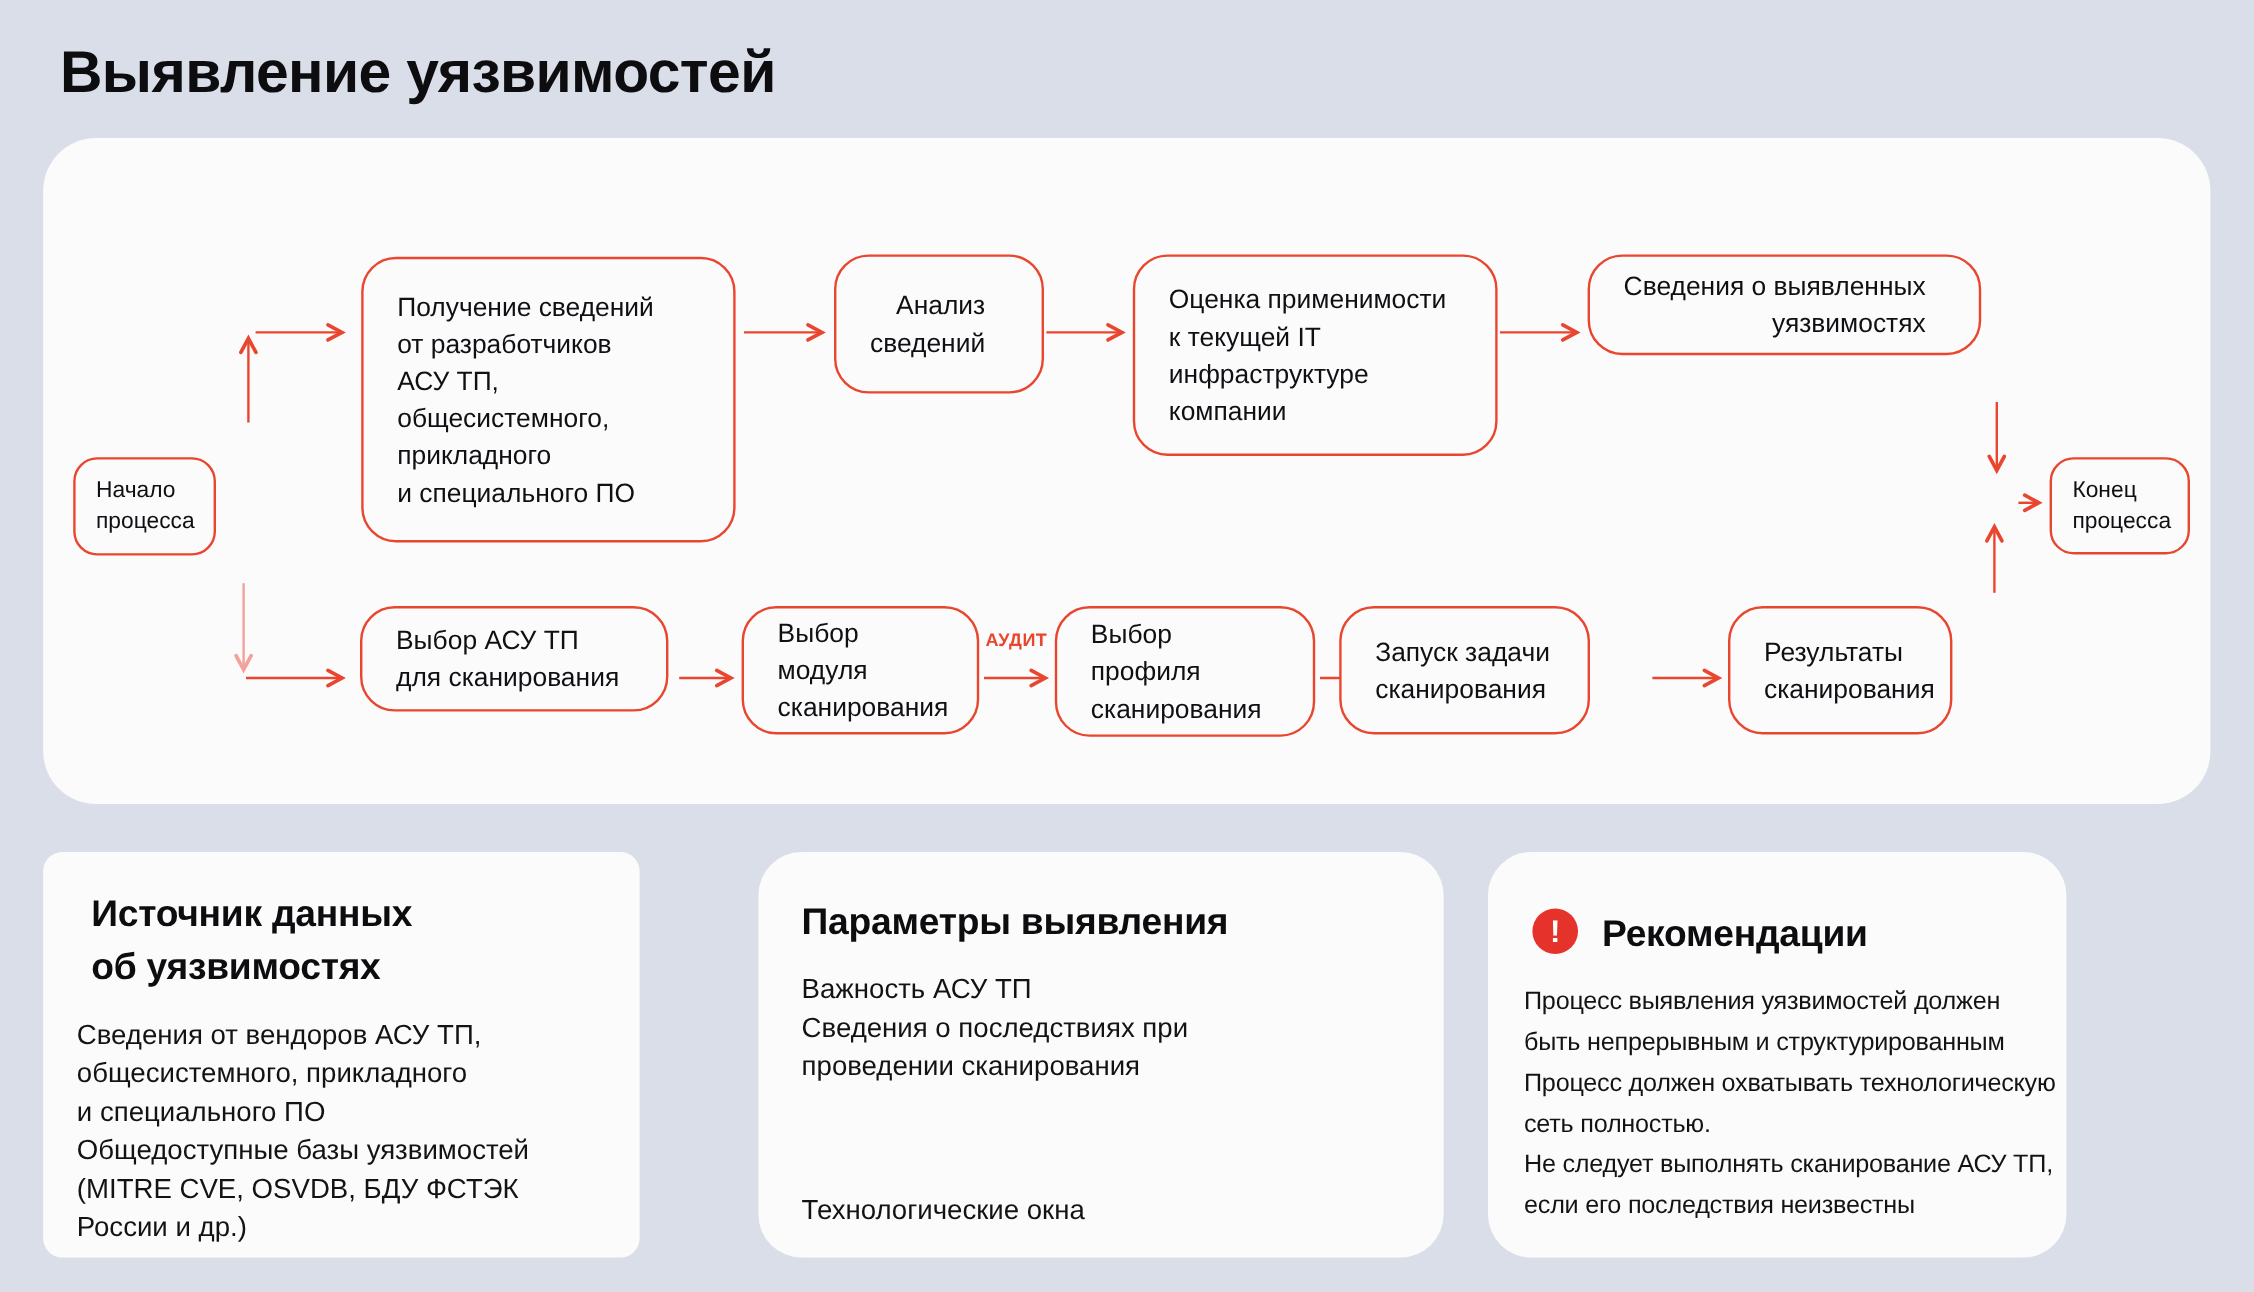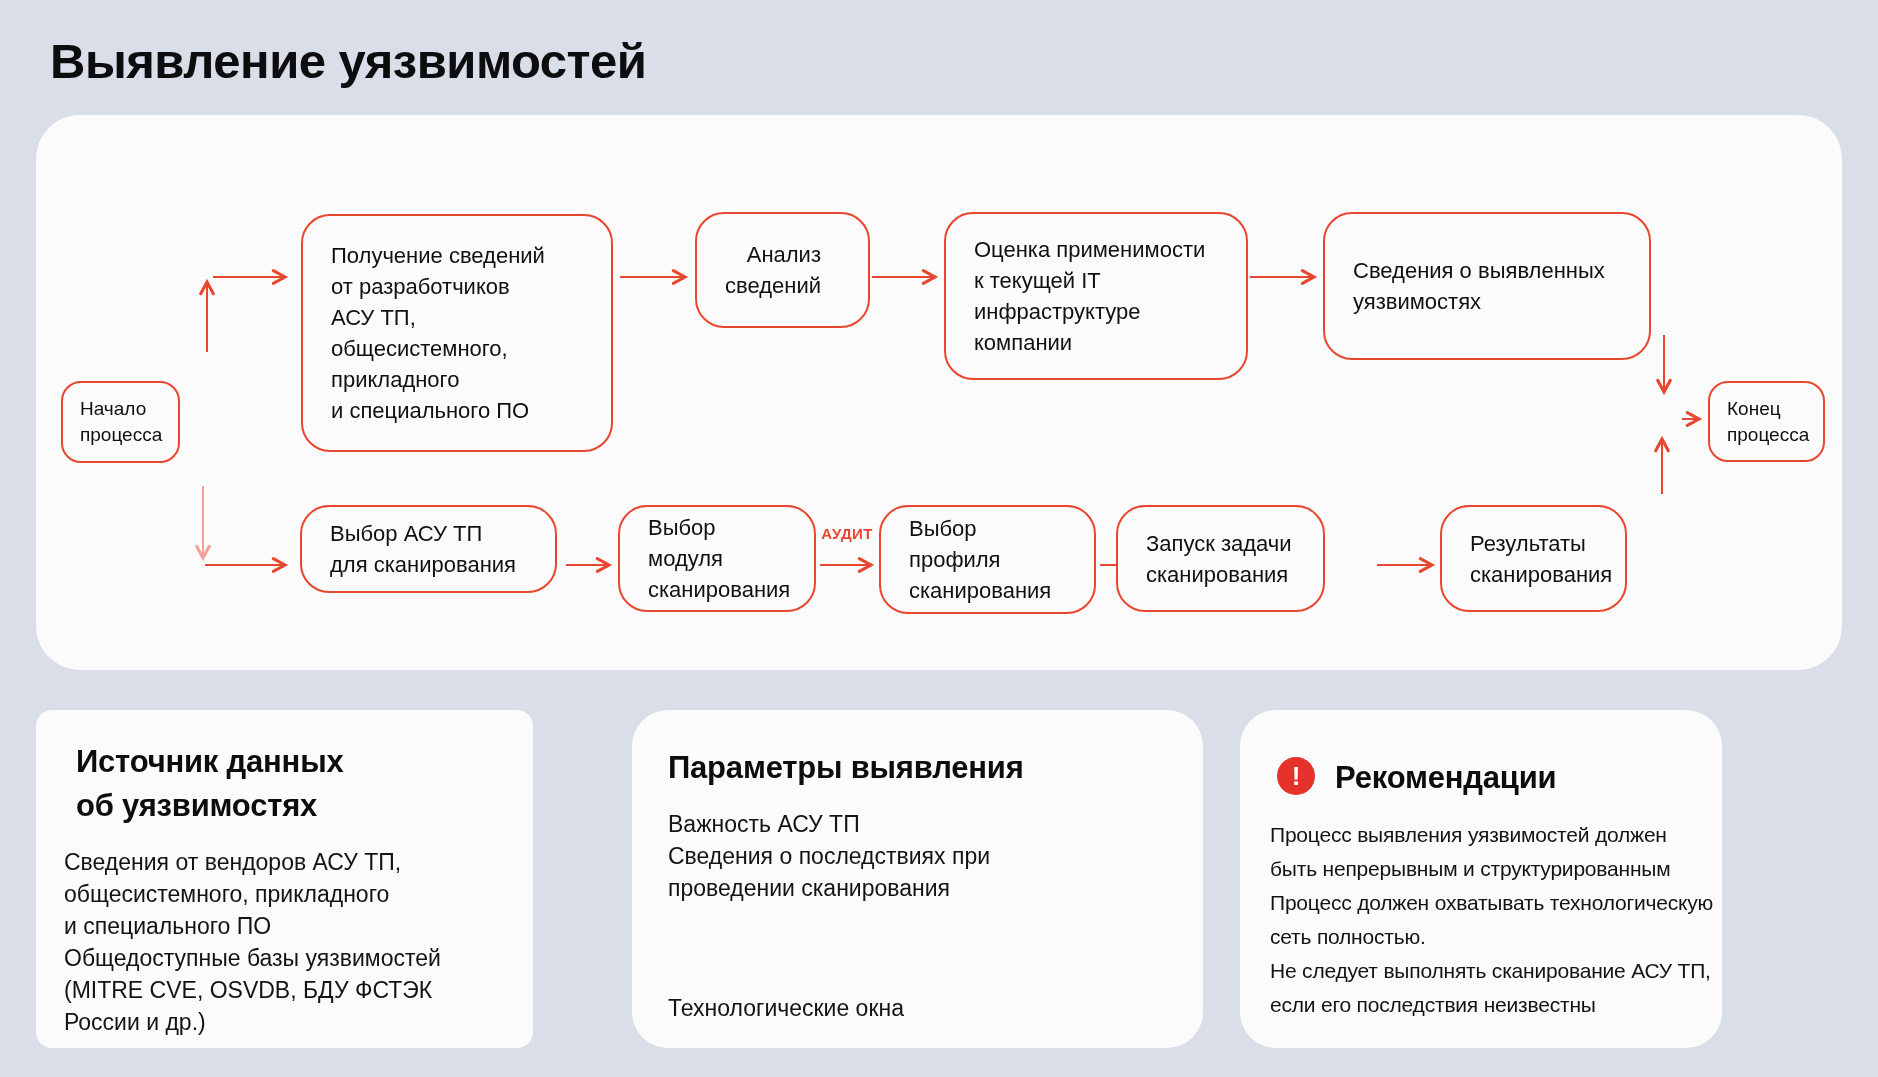--- a/index.html
+++ b/index.html
@@ -122,21 +122,21 @@
 и специального ПО</div>
 
   <div class="flow-node" style="left:659px;top:97px;width:175px;height:116px;text-align:right;">Анализ
 сведений</div>
 
   <div class="flow-node" style="left:908px;top:97px;width:304px;height:168px;">Оценка применимости
 к текущей IT
 инфраструктуре
 компании</div>
 
-  <div class="flow-node" style="left:1287px;top:97px;width:328px;height:148px;">Сведения о выявленных
+  <div class="flow-node" style="left:1287px;top:97px;width:328px;height:84px;text-align:right;">Сведения о выявленных
 уязвимостях</div>
 
   <div class="flow-node small" style="left:1672px;top:266px;width:117px;height:81px;">Конец
 процесса</div>
 
   <div class="flow-node" style="left:264px;top:390px;width:257px;height:88px;">Выбор АСУ ТП
 для сканирования</div>
 
   <div class="flow-node" style="left:582px;top:390px;width:198px;height:107px;">Выбор модуля
 сканирования</div>

